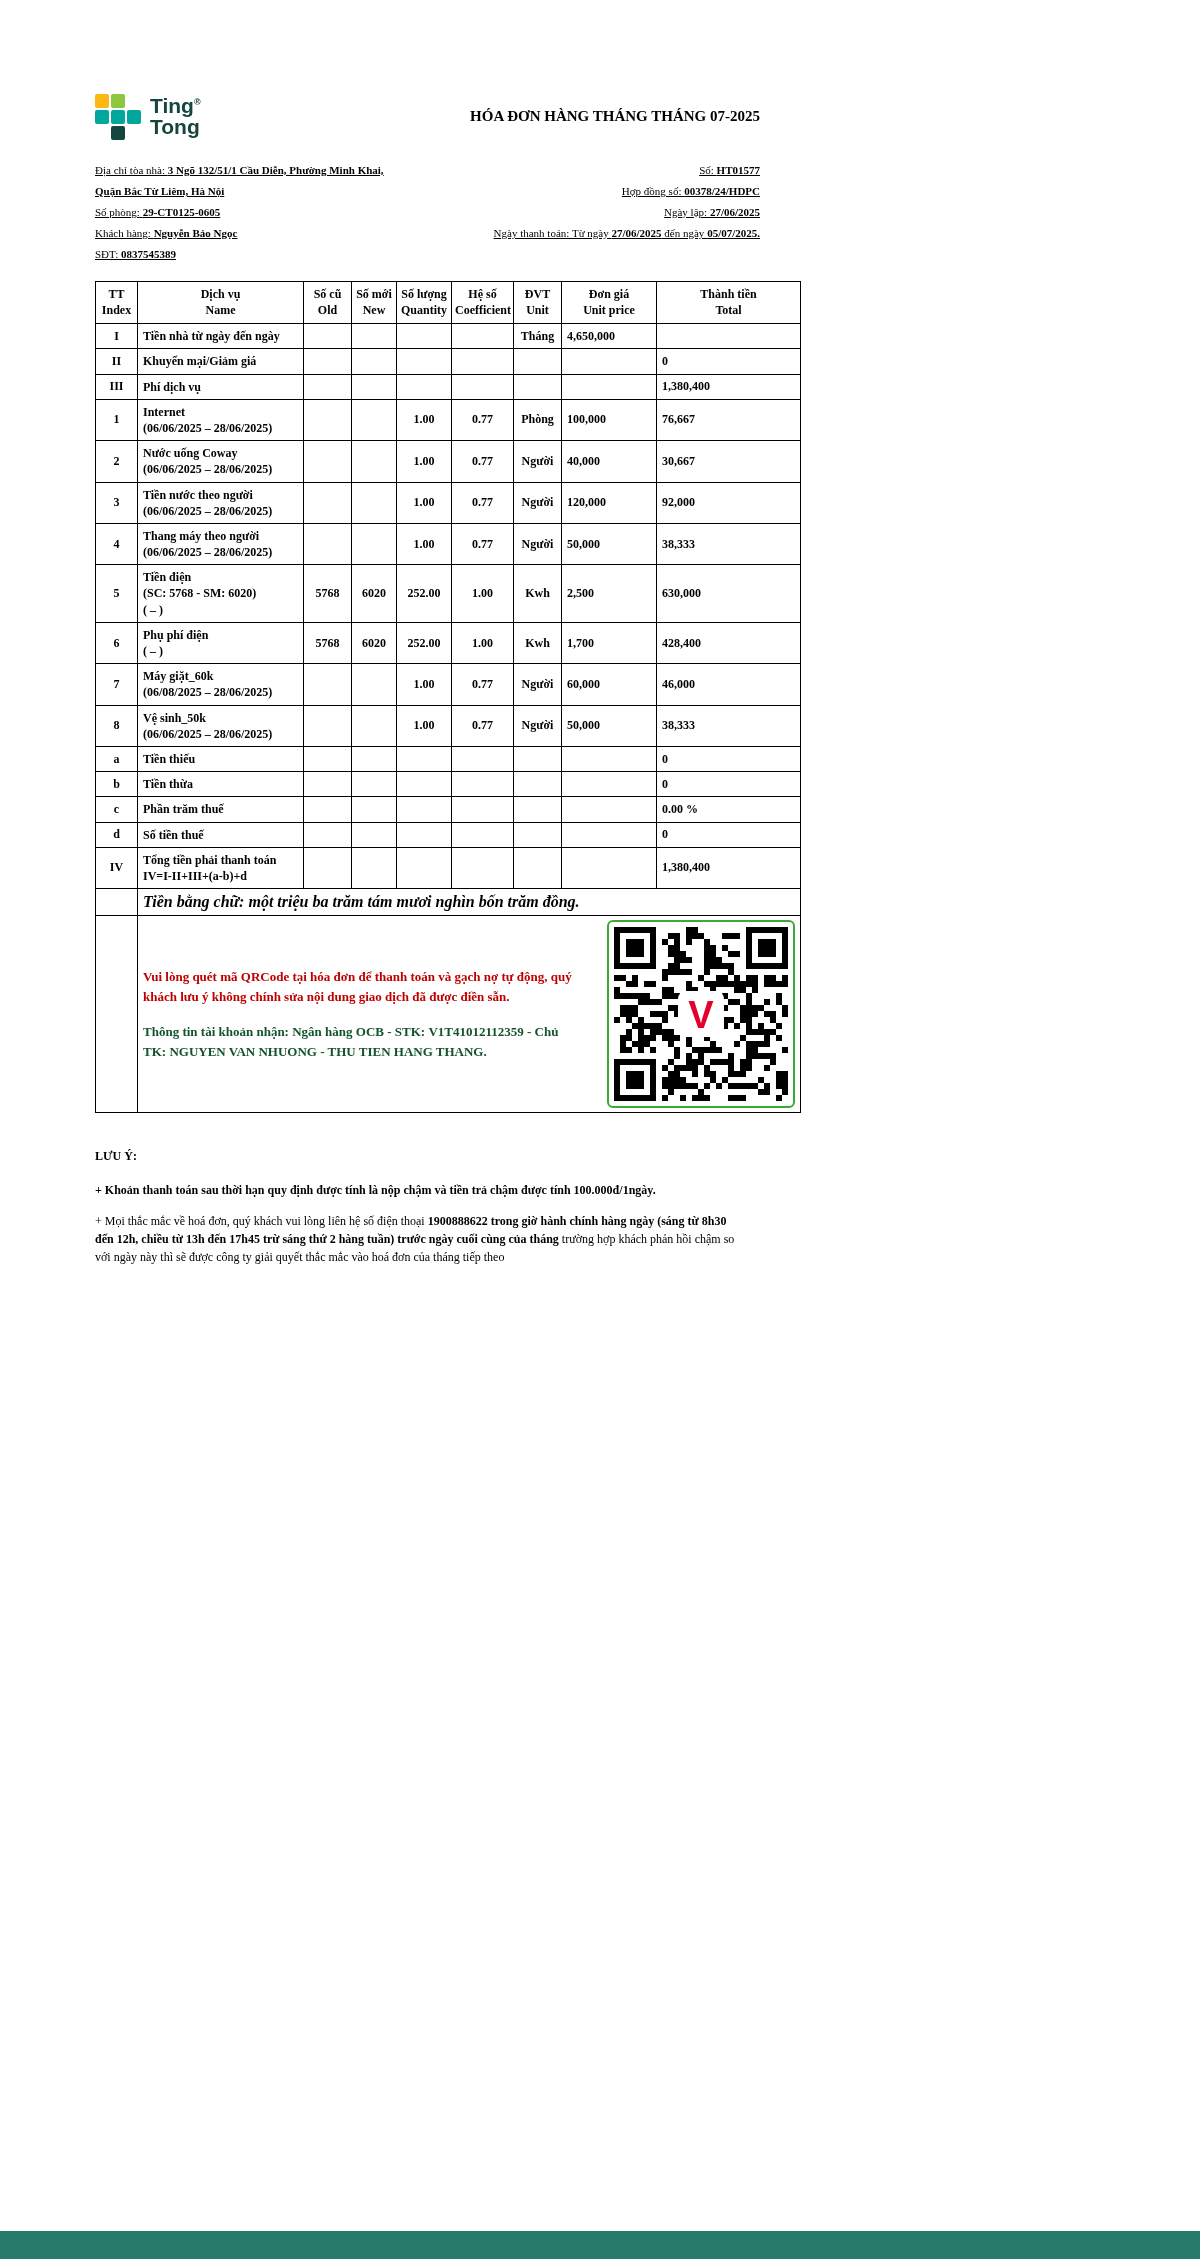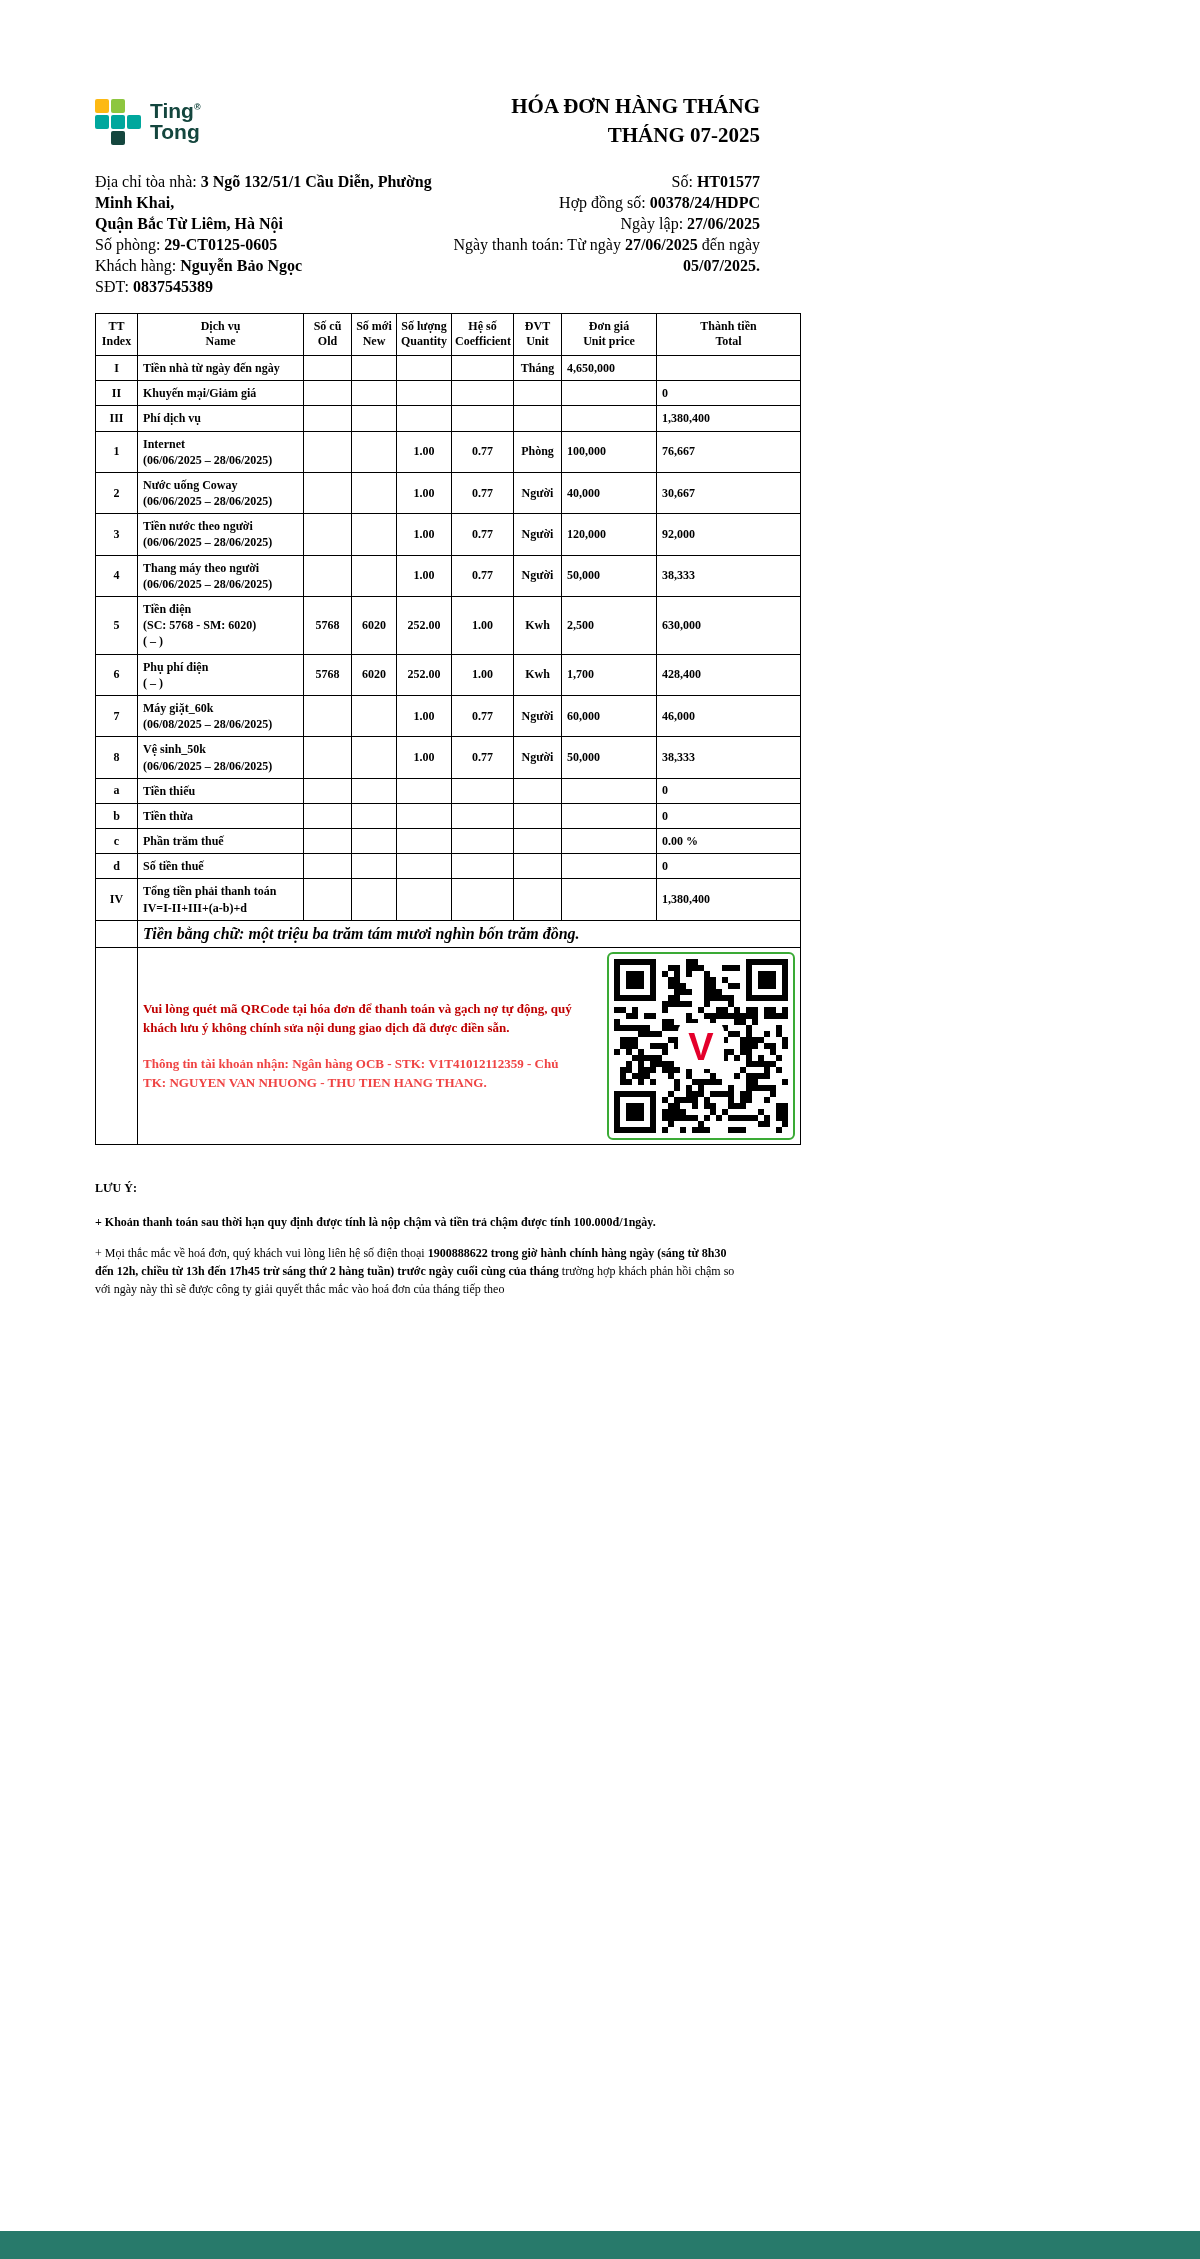--- a/index.html
+++ b/index.html
@@ -17,44 +17,44 @@
   .logo { display:flex; gap:9px; align-items:flex-start; }
   .logo-icon { display:grid; grid-template-columns:repeat(3,14px); grid-template-rows:repeat(3,14px); gap:2px; margin-top:2px; }
   .sq { width:14px; height:14px; border-radius:2px; }
   .sq.y { background:var(--brand-yellow,#FDB913); }
   .sq.g { background:var(--brand-green,#8DC63F); }
   .sq.t { background:var(--brand-teal,#00A79D); }
   .sq.d { background:var(--brand-dark,#14463E); }
   .sq.e { background:transparent; }
   .logo-text { font-weight:bold; font-size:21px; line-height:21px; color:var(--brand-dark,#14463E); font-family:"Liberation Sans","DejaVu Sans",sans-serif; }
   .logo-text sup { font-size:9px; vertical-align:super; }
-  .title { width:300px; text-align:right; font-size:21px; font-weight:bold; line-height:1.4; margin-right:40px; }
+  .title { width:300px; text-align:right; font-size:15px; font-weight:bold; line-height:1.4; margin-right:40px; }
 
   
-  .info { display:flex; justify-content:space-between; margin-top:20px; font-size:16px; }
+  .info { display:flex; justify-content:space-between; margin-top:20px; font-size:11px;text-decoration:underline; }
   .info p { line-height:21px; }
   .info-right { text-align:right; padding-right:40px; }
 
   
   table.invoice-table { border-collapse:collapse; width:705px; margin-top:16px; table-layout:fixed; font-size:12px;padding-left:44px; }
   table.invoice-table th, table.invoice-table td { border:1px solid #000; padding:4px 5px; font-weight:bold; vertical-align:middle; }
   table.invoice-table th { text-align:center; white-space:pre-line; line-height:1.3; padding:5px 3px; }
   td.c { text-align:center; }
   td.r { text-align:left; }
   td.l { text-align:left; white-space:pre-line; line-height:1.35; }
   #invoice-tbody td { height:25px; }
 
   td.words { font-weight:normal; font-size:16px; padding:6px 8px; }
   td.words b { font-weight:bold; }
 
   td.qr-cell { font-weight:normal; padding:10px 14px; }
   .qr-wrap { display:flex; justify-content:space-between; align-items:center; gap:18px; min-height:180px; }
   .qr-text { width:432px; font-size:13px; line-height:1.5; }
   .red-note { color:var(--accent-red,#C00000); margin-bottom:16px; }
-  .account { color:#ef4444; }
+  .account { color:#14532d; }
 
   .qr-frame { border:2px solid var(--qr-green,#3AAA35); border-radius:6px; padding:5px; background:#fff; flex:0 0 auto; }
   .qr-frame svg { display:block; }
 
   
   .notes { margin-top:34px; width:648px; font-size:12px; line-height:1.5; }
   .notes p { margin-bottom:13px; }
   .notes p.heading { margin-bottom:16px; }
   .bold { font-weight:bold; }
 

